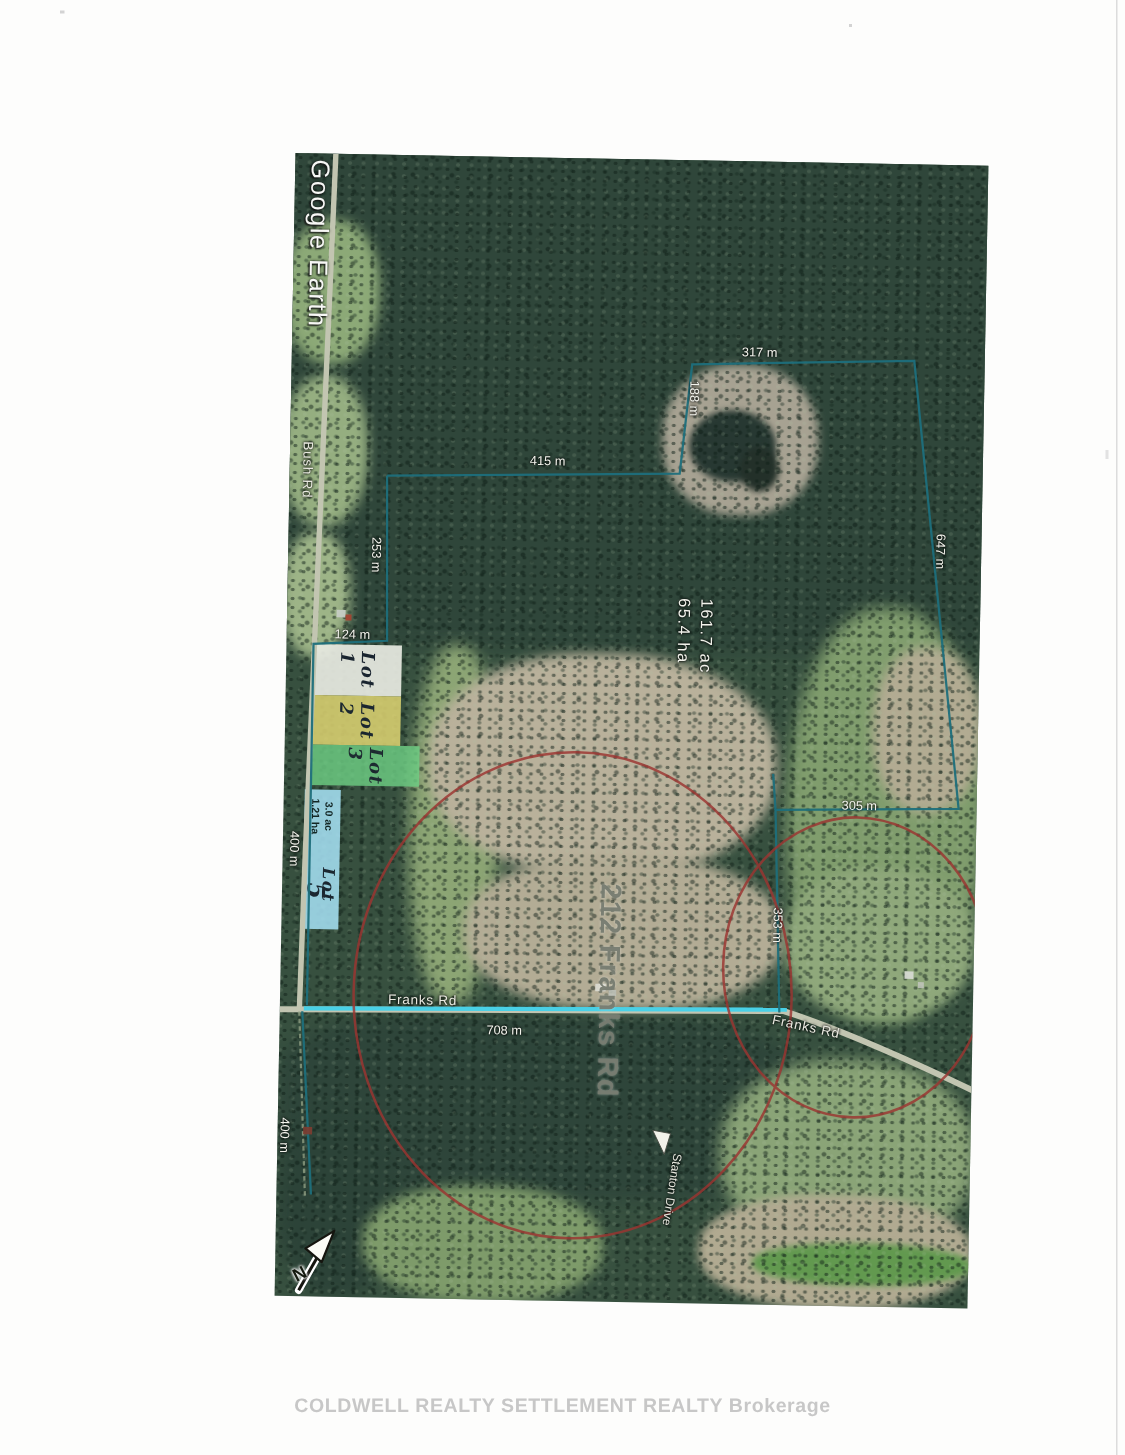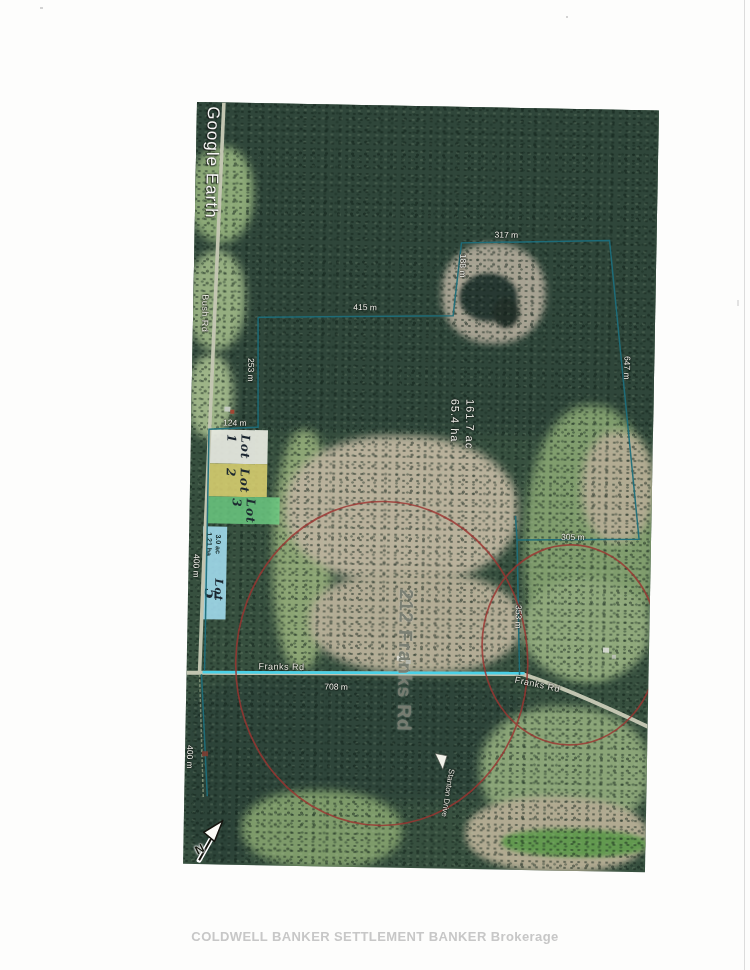--- a/index.html
+++ b/index.html
@@ -202,15 +202,15 @@
       <div class="lbl lbl-area vtext">
         <div>161.7 ac</div>
         <div>65.4 ha</div>
       </div>
       <span class="lbl lbl-address vtext">212 Franks Rd</span>
       <span class="lbl lbl-stanton vtext">Stanton Drive</span>
       <span class="lbl lbl-n">N</span>
     </div>
   </div>
 
-  <div class="footer">COLDWELL BANKER SETTLEMENT BANKER  Brokerage</div>
+  <div class="footer">COLDWELL REALTY SETTLEMENT REALTY  Brokerage</div>
 
 </div>
 
 </body></html>

